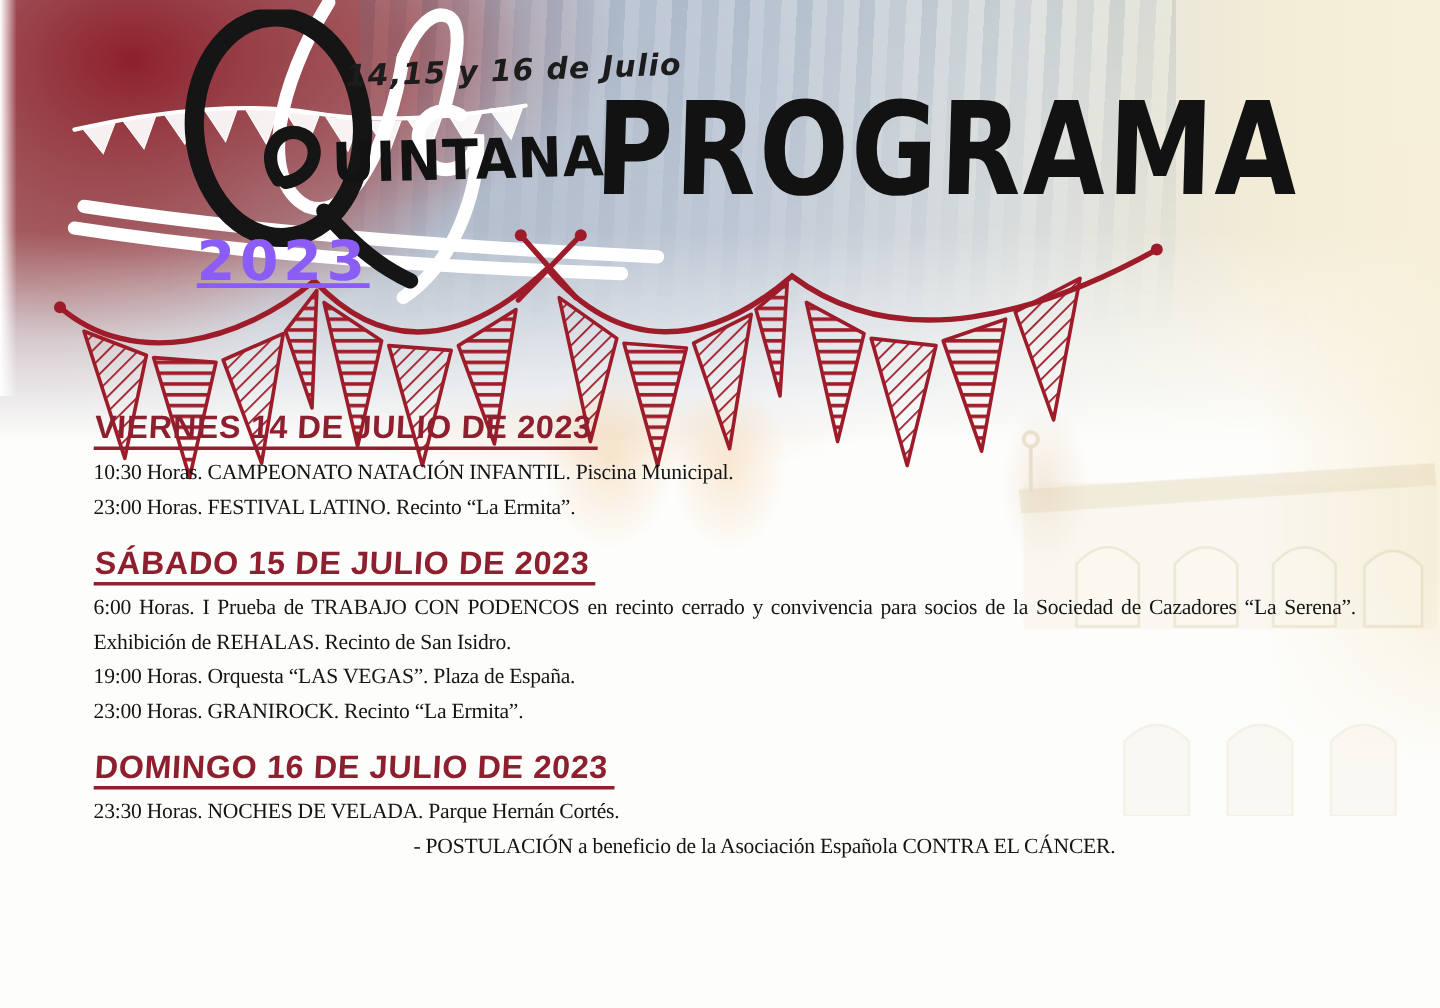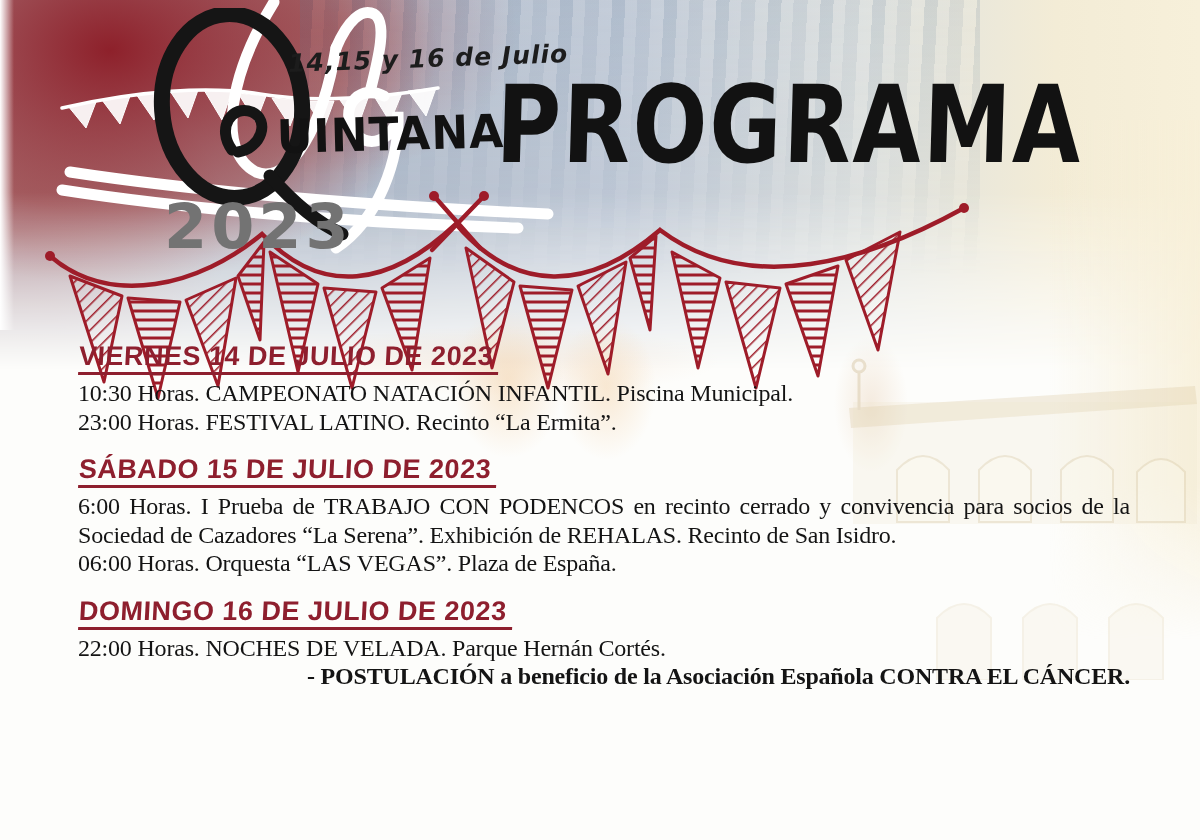--- a/index.html
+++ b/index.html
@@ -63,40 +63,40 @@
     transform-origin:left top;
   }
   .programa{
     position:absolute;left:498px;top:62px;
     font-family:"DejaVu Sans",sans-serif;font-weight:700;font-size:88px;
     color:#121212;letter-spacing:2px;transform:scaleY(1.22) skewX(-2deg);
     transform-origin:left top;
   }
   .year{
     position:absolute;left:164px;top:190px;
-    font-family:"DejaVu Sans",sans-serif;font-weight:700;font-size:62px;
-    color:#737373;letter-spacing:4px;z-index:3;
+    font-family:"DejaVu Sans",sans-serif;font-weight:700;font-size:46px;
+    color:#8b5cf6;letter-spacing:4px;z-index:3;text-decoration:underline;
   }
   
   .content{position:absolute;left:78px;top:341px;width:1052px;z-index:5;}
   .day{margin:0 0 18px 0;}
   .day-heading{
     display:inline-block;
     font-family:"Liberation Sans",sans-serif;font-weight:700;
     font-size:27px;line-height:30px;letter-spacing:.5px;
     color:#8e1f2e;border-bottom:3px solid #8e1f2e;
     padding:0 6px 1px 0;margin:0 0 4px 0;transform:skewX(-3deg);
     transform-origin:left bottom;
   }
   .event{
-    margin:0;font-size:24px;line-height:28.5px;letter-spacing:-.2px;
+    margin:0;font-size:18px;line-height:28.5px;letter-spacing:-.2px;
     color:#141414;text-align:justify;
   }
   .event.short{text-align:left;}
-  .event.indent{padding-left:66px;text-align:right;font-weight:bold;}
+  .event.indent{padding-left:66px;text-align:center;}
   svg{display:block;}
 </style>
 </head>
 <body>
 
 <div class="poster">
 
   <div class="bg-top"></div>
   <div class="bg-streaks"></div>
   <div class="bg-right-cream"></div>
@@ -211,23 +211,24 @@
 
     <section class="day">
       <h2 class="day-heading">VIERNES 14 DE JULIO DE 2023</h2>
       <p class="event short">10:30 Horas. CAMPEONATO NATACIÓN INFANTIL. Piscina Municipal.</p>
       <p class="event short">23:00 Horas. FESTIVAL LATINO. Recinto “La Ermita”.</p>
     </section>
 
     <section class="day">
       <h2 class="day-heading">SÁBADO 15 DE JULIO DE 2023</h2>
       <p class="event">6:00 Horas. I Prueba de TRABAJO CON PODENCOS en recinto cerrado y convivencia para socios de la Sociedad de Cazadores “La Serena”. Exhibición de REHALAS. Recinto de San Isidro.</p>
-      <p class="event short">06:00 Horas. Orquesta “LAS VEGAS”. Plaza de España.</p>
+      <p class="event short">19:00 Horas. Orquesta “LAS VEGAS”. Plaza de España.</p>
+      <p class="event short">23:00 Horas. GRANIROCK. Recinto “La Ermita”.</p>
     </section>
 
     <section class="day">
       <h2 class="day-heading">DOMINGO 16 DE JULIO DE 2023</h2>
-      <p class="event short">22:00 Horas. NOCHES DE VELADA. Parque Hernán Cortés.</p>
+      <p class="event short">23:30 Horas. NOCHES DE VELADA. Parque Hernán Cortés.</p>
       <p class="event indent">- POSTULACIÓN a beneficio de la Asociación Española CONTRA EL CÁNCER.</p>
     </section>
 
   </div>
 </div>
 
 </body></html>

